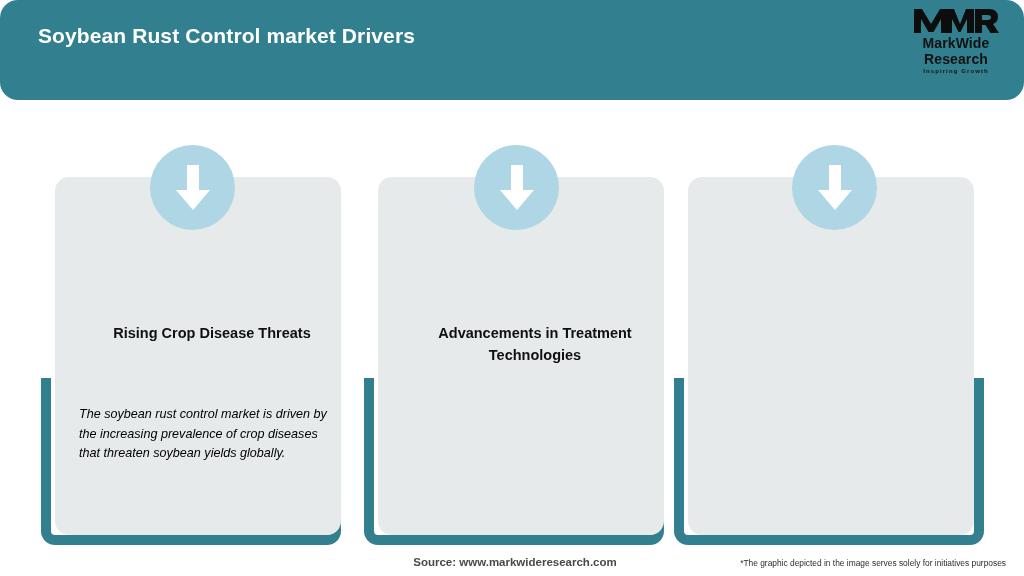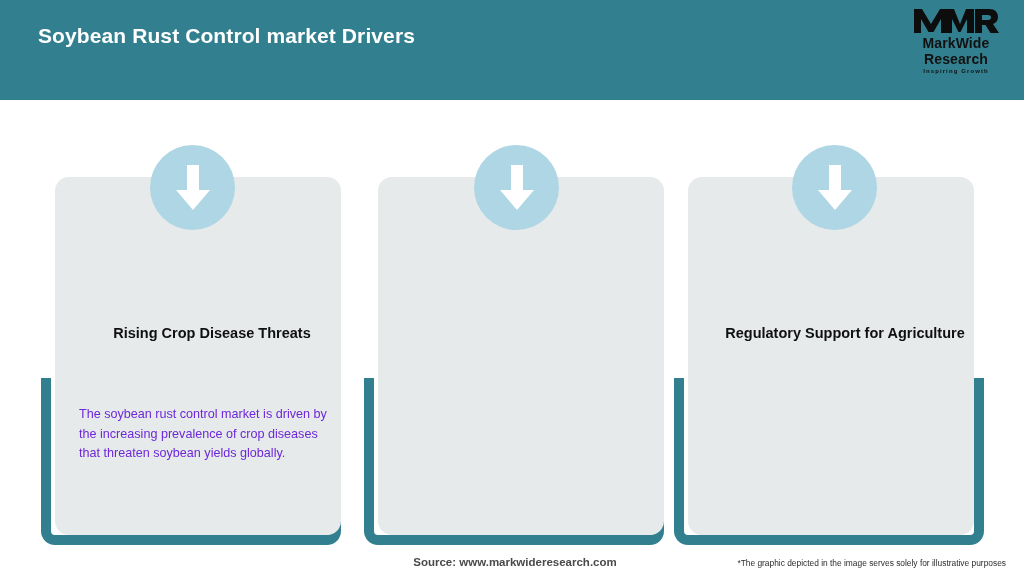--- a/index.html
+++ b/index.html
@@ -16,20 +16,21 @@
   }
 
   
   .header {
     position: absolute;
     left: 0;
     top: 0;
     width: 1024px;
     height: 100px;
     background: #32808F;
+    border-radius: 18px;
   }
   .header-title {
     position: absolute;
     left: 38px;
     top: 24px;
     font-size: 21px;
     font-weight: bold;
     color: #ffffff;
     letter-spacing: 0.1px;
     font-family: "Liberation Sans", sans-serif;
@@ -135,22 +136,23 @@
     color: #101010;
     line-height: 1.55;
   }
   .card-body {
     position: absolute;
     left: 24px;
     top: 228px;
     width: 262px;
     text-align: left;
     font-size: 12.6px;
-    color: #6d28d9;
+    color: #000000;
     line-height: 1.55;
+    font-style: italic;
   }
 
   
   .footer-source {
     position: absolute;
     left: 3px;
     top: 556px;
     width: 1024px;
     text-align: center;
     font-size: 11.5px;
@@ -197,36 +199,36 @@
     <div class="icon-circle">
       <svg width="38" height="50" viewBox="0 0 38 50" xmlns="http://www.w3.org/2000/svg">
         <path d="M13 2 L25 2 L25 27 L36 27 L19 47 L2 27 L13 27 Z" fill="#FFFFFF"></path>
       </svg>
     </div>
   </div>
 
   <div class="card-group g1">
     <div class="bracket"></div>
     <div class="panel">
+      <div class="card-title">Advancements in Treatment Technologies</div>
     </div>
     <div class="icon-circle">
       <svg width="38" height="50" viewBox="0 0 38 50" xmlns="http://www.w3.org/2000/svg">
         <path d="M13 2 L25 2 L25 27 L36 27 L19 47 L2 27 L13 27 Z" fill="#FFFFFF"></path>
       </svg>
     </div>
   </div>
 
   <div class="card-group g2">
     <div class="bracket"></div>
     <div class="panel">
-      <div class="card-title">Regulatory Support for Agriculture</div>
     </div>
     <div class="icon-circle">
       <svg width="38" height="50" viewBox="0 0 38 50" xmlns="http://www.w3.org/2000/svg">
         <path d="M13 2 L25 2 L25 27 L36 27 L19 47 L2 27 L13 27 Z" fill="#FFFFFF"></path>
       </svg>
     </div>
   </div>
 
 </div>
 
 <div class="footer-source">Source: www.markwideresearch.com</div>
-<div class="footer-note">*The graphic depicted in the image serves solely for illustrative purposes</div>
+<div class="footer-note">*The graphic depicted in the image serves solely for initiatives purposes</div>
 
 </body></html>

